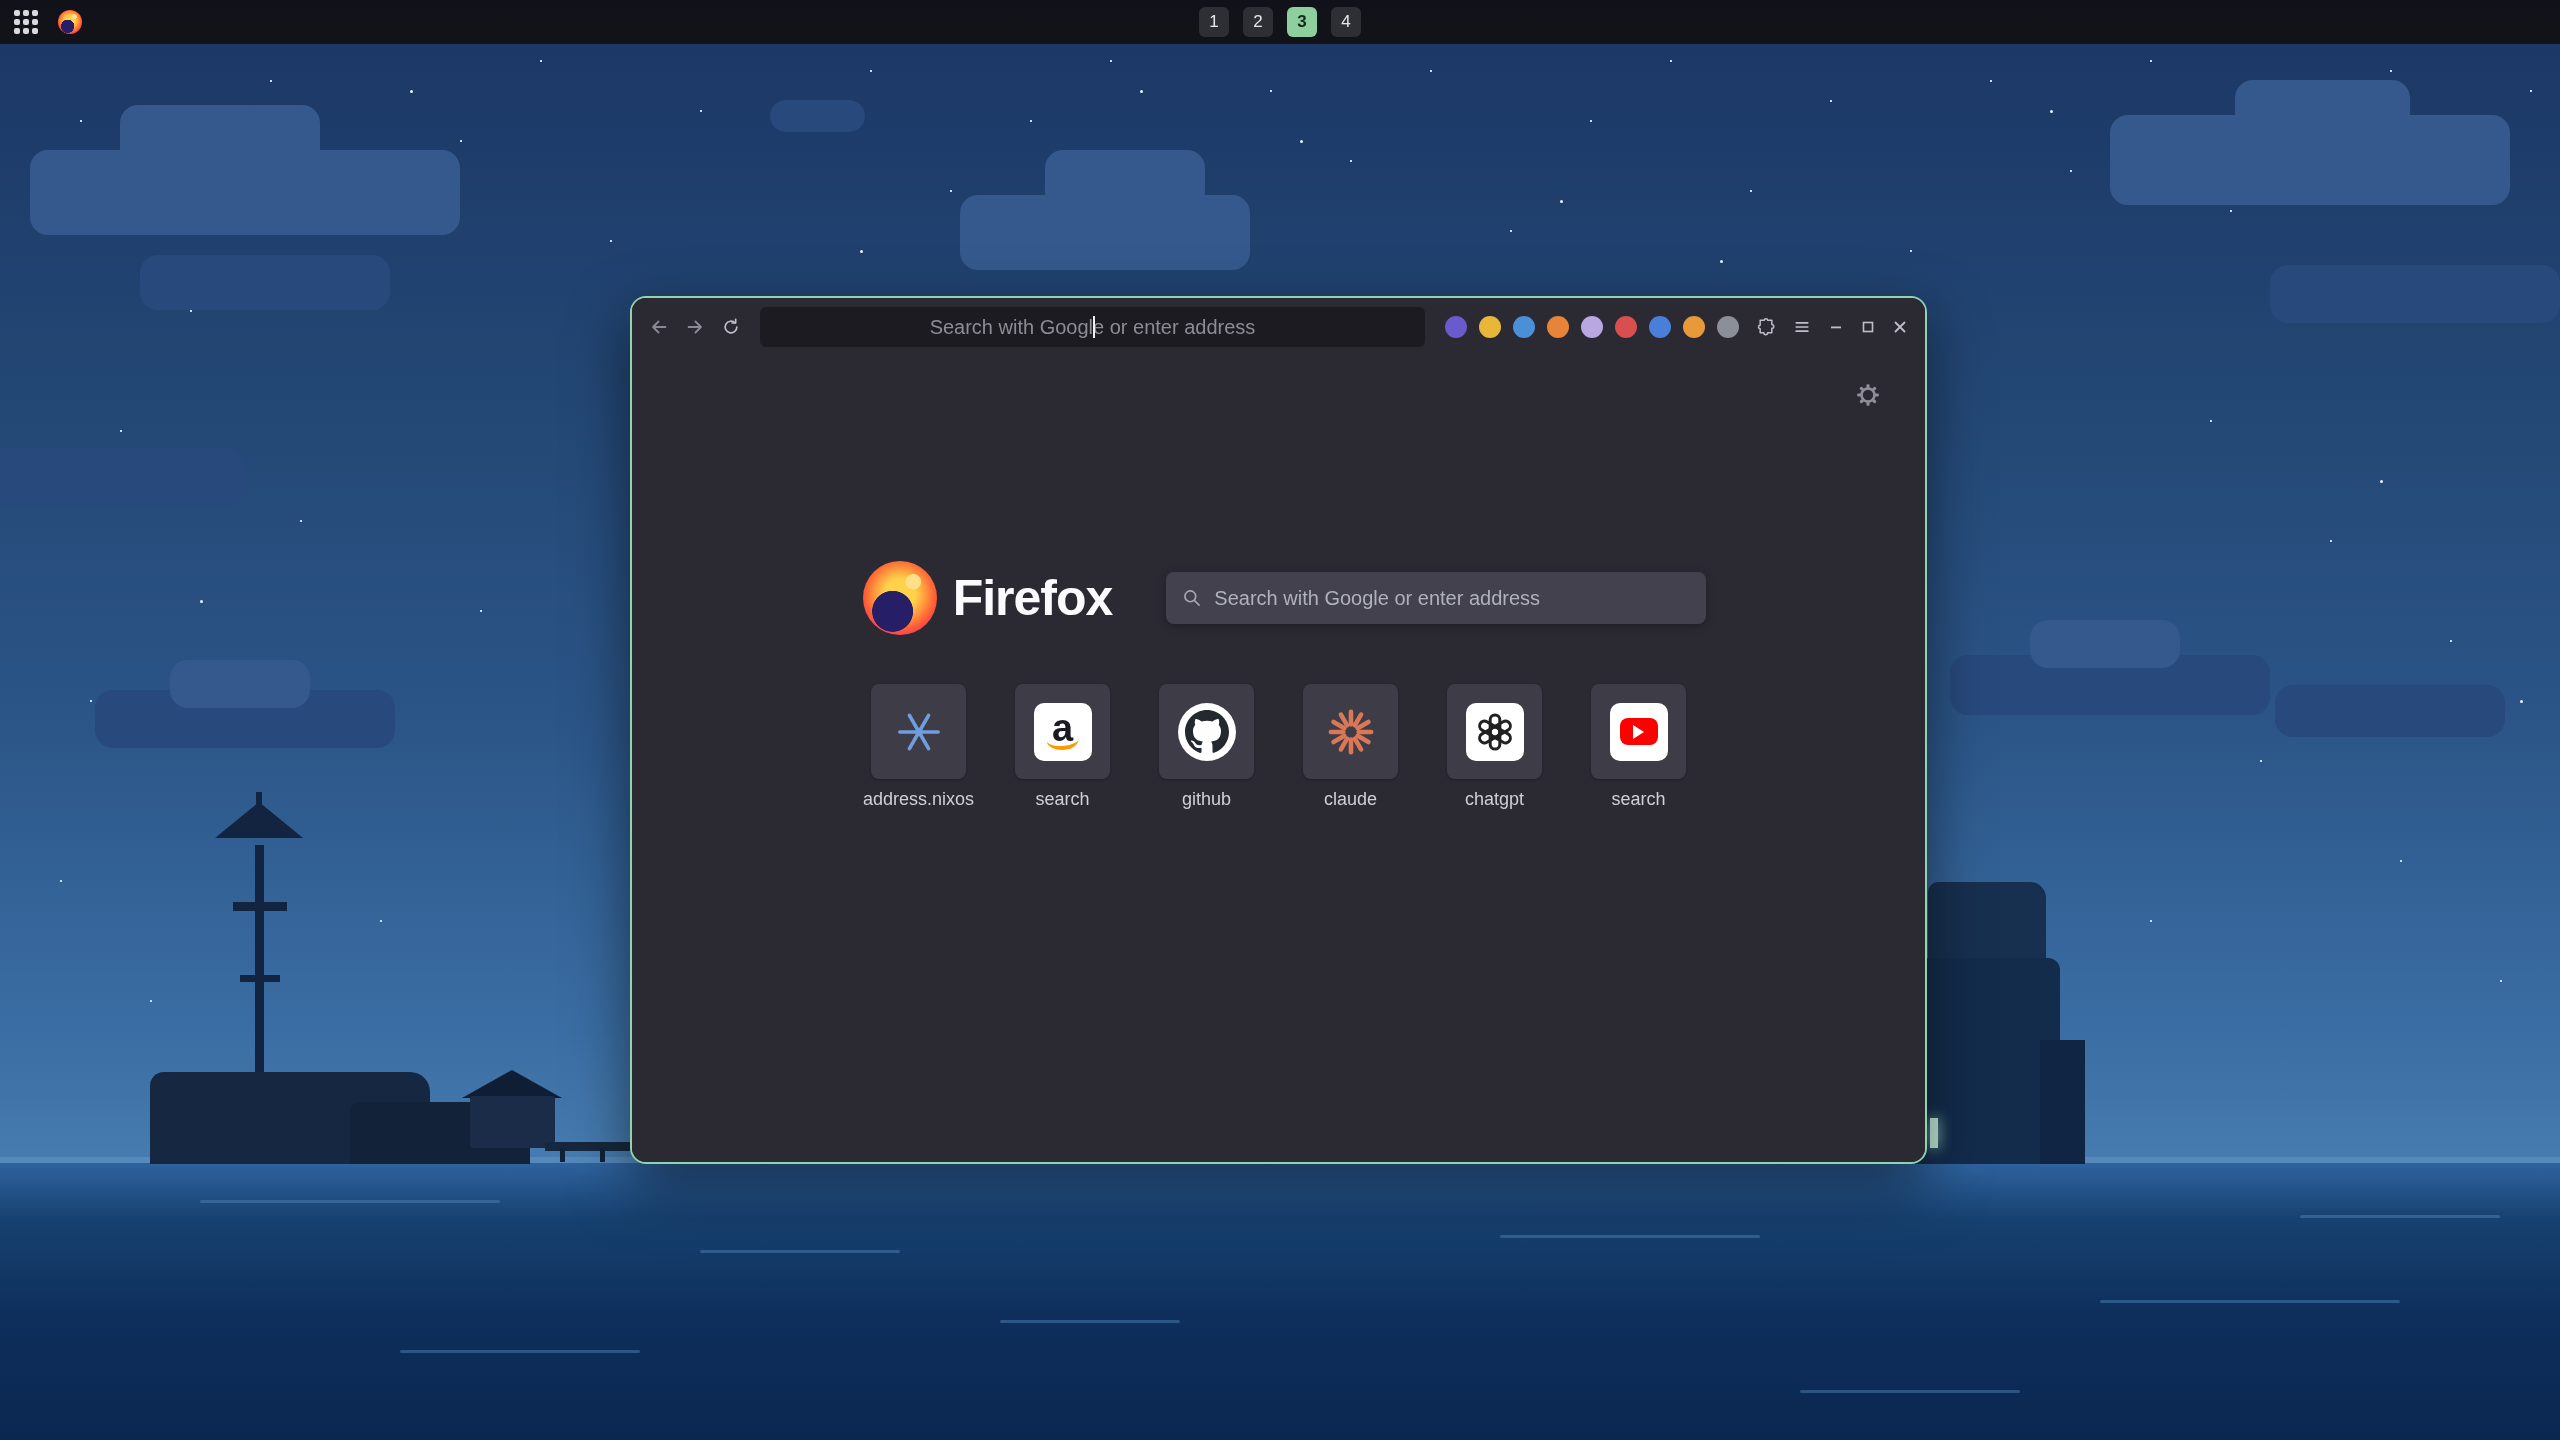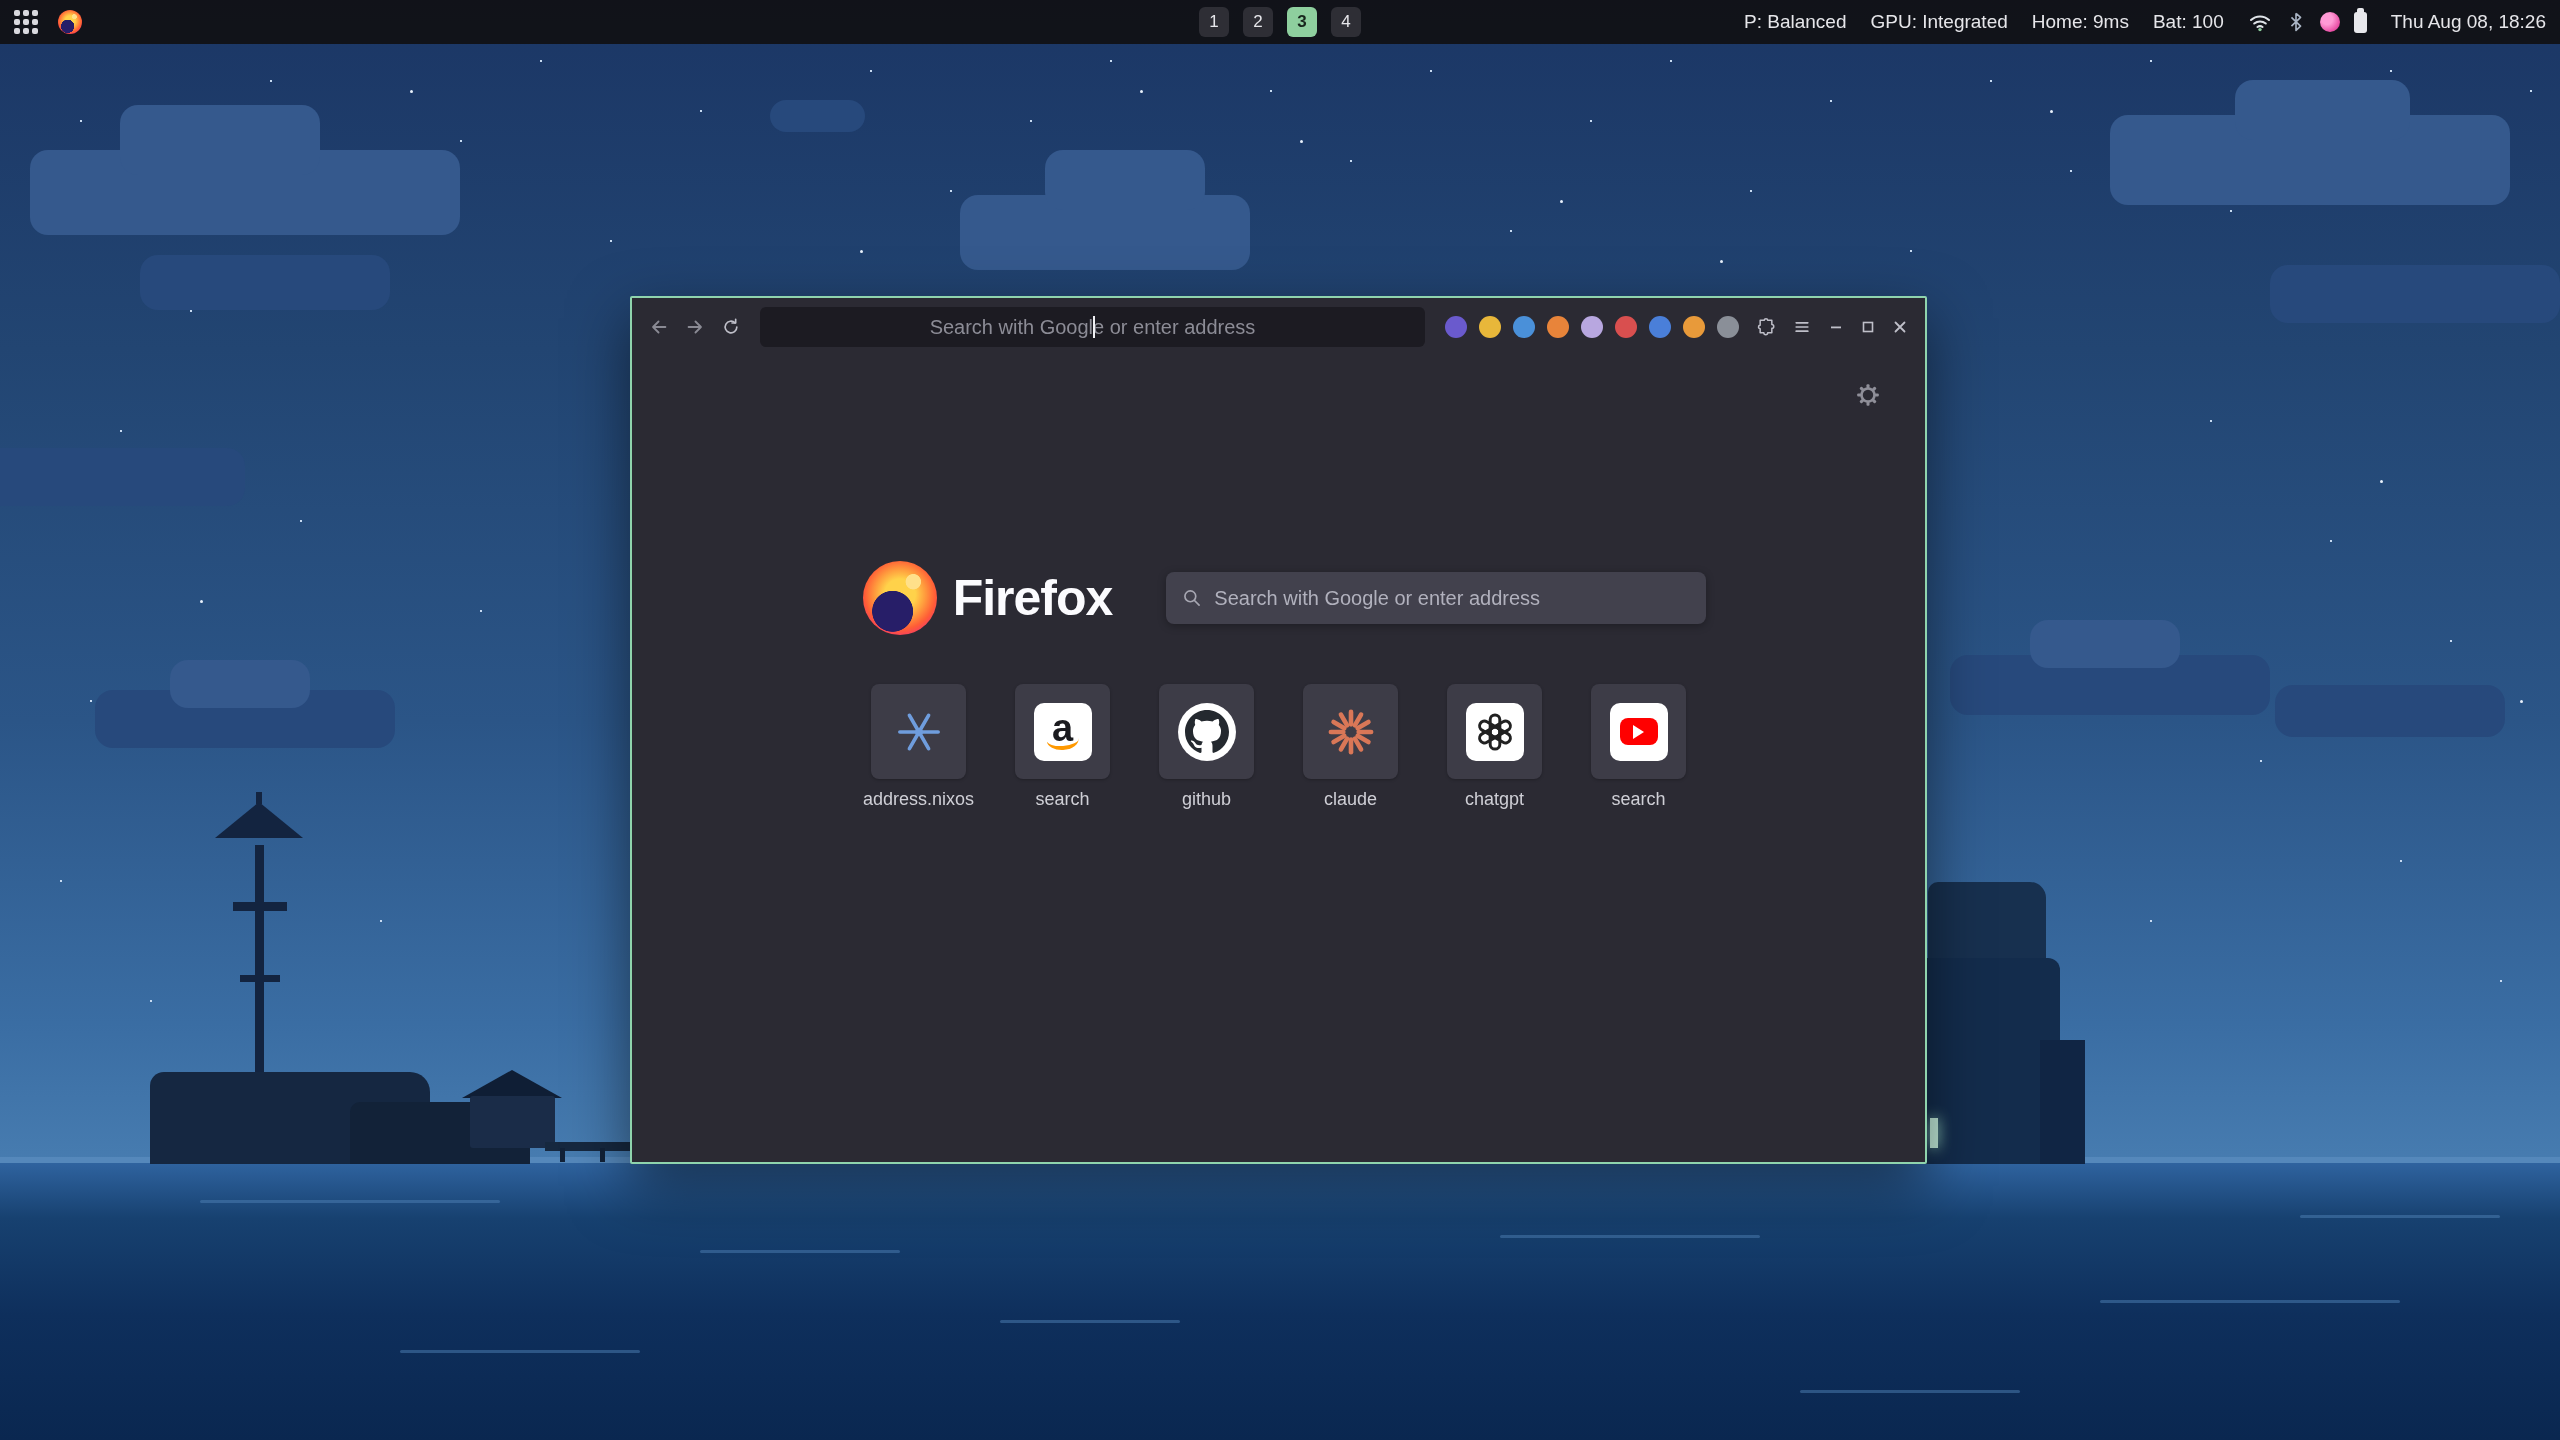--- a/index.html
+++ b/index.html
@@ -49,21 +49,21 @@
   .ws.active { background:var(--workspace-active,#8ecf9e); color:#17261c; font-weight:bold; }
   .tb-right { margin-left:auto; display:flex; align-items:center; gap:24px; padding-right:14px; }
   .tb-icons { display:flex; align-items:center; gap:14px; }
   .batt { width:13px; height:21px; background:#e8e8ec; border-radius:3px; position:relative; }
   .batt:before { content:""; position:absolute; top:-4px; left:3px; width:7px; height:4px; background:#e8e8ec; border-radius:2px 2px 0 0; }
   .pinkdot { width:20px; height:20px; border-radius:50%;
              background:radial-gradient(circle at 35% 35%, #ff9ad5 0 30%, #e94fa5 70%, #b02a7c 100%); }
 
   
   .window { position:absolute; left:630px; top:296px; width:1297px; height:868px;
-            border:2px solid var(--window-border,#8fd4ad); border-radius:2px;
+            border:2px solid var(--window-border,#8fd4ad); border-radius:16px;
             background:#2b2a33; box-shadow:0 22px 60px rgba(0,0,0,.5);
             display:flex; flex-direction:column; overflow:hidden; z-index:30; }
   .navbar { height:58px; background:#2b2a33; display:flex; align-items:center; padding:0 10px; gap:2px; flex:0 0 auto; }
   .navbtn { width:34px; height:34px; border:none; background:transparent; border-radius:5px;
             display:flex; align-items:center; justify-content:center; cursor:pointer; }
   .urlbar { flex:1; height:40px; margin:0 10px; background:#1c1b22; border-radius:6px; position:relative;
             display:flex; align-items:center; justify-content:center; cursor:text; }
   .urlbar .ph { color:#8c8c96; font-size:20px; }
   .caret { position:absolute; left:50%; top:9px; width:2px; height:22px; background:#f0f0f4; animation:blink 1.1s steps(1) infinite; }
   @keyframes blink { 50% { opacity:0; } }
@@ -185,38 +185,20 @@
       <div class="ff-ball tb-ff"></div>
     </div>
 
     <div class="tb-center">
         <button class="ws">1</button>
         <button class="ws">2</button>
         <button class="ws active">3</button>
         <button class="ws">4</button>
       </div>
 
-    <div class="tb-right">
-      <span>P: Balanced</span>
-      <span>GPU: Integrated</span>
-      <span>Home: 9ms</span>
-      <span>Bat: 100</span>
-      <span class="tb-icons">
-        <svg width="24" height="20" viewBox="0 0 24 20">
-          <path d="M3 8a13 13 0 0 1 18 0M6.2 11.5a9 9 0 0 1 11.6 0M9.4 15a4.6 4.6 0 0 1 5.2 0" fill="none" stroke="#dfe3e8" stroke-width="2" stroke-linecap="round"></path>
-          <circle cx="12" cy="17.6" r="1.7" fill="#8ecf9e"></circle>
-        </svg>
-        <svg width="20" height="22" viewBox="0 0 22 22">
-          <path d="M11 1.5 L16 6 L11 10.8 V1.5 M11 10.8 L16 15.6 L11 20.3 V10.8 M6 6 L16 15.6 M6 15.6 L16 6" fill="none" stroke="#a9b4c4" stroke-width="1.8" stroke-linejoin="round"></path>
-        </svg>
-        <span class="pinkdot"></span>
-        <span class="batt"></span>
-      </span>
-      <span>Thu Aug 08, 18:26</span>
-    </div>
   </div>
 
   <div class="window">
 
     <div class="navbar">
       <button class="navbtn">
         <svg width="22" height="22" viewBox="0 0 24 24">
             <path d="M19 12H6M11.5 6 5.5 12l6 6" fill="none" stroke="#8a8a94" stroke-width="2" stroke-linecap="round" stroke-linejoin="round"></path>
           </svg>
       </button>

